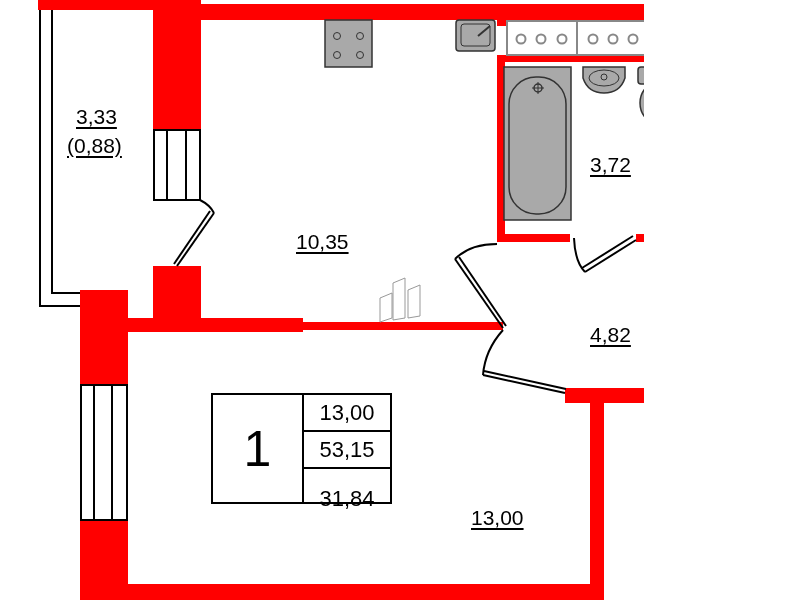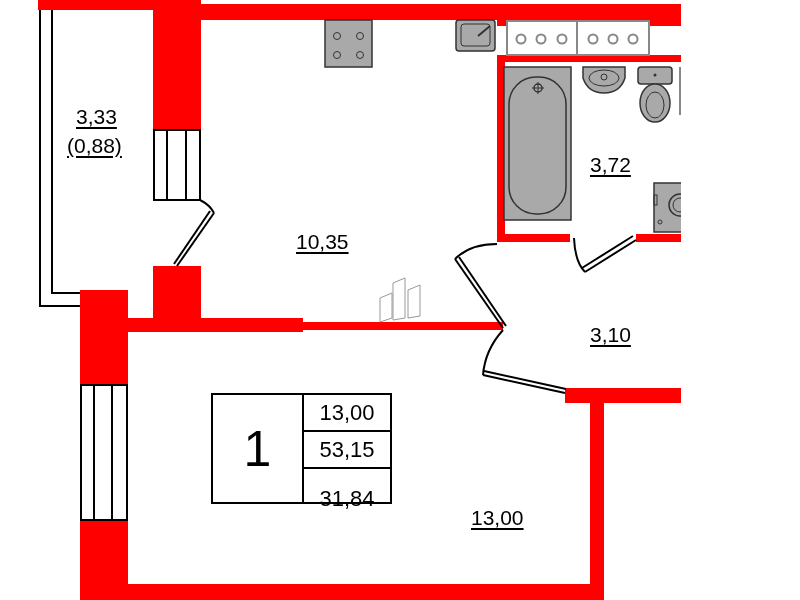--- a/index.html
+++ b/index.html
@@ -1,16 +1,16 @@
 <!DOCTYPE html>
 <html><head>
 <meta charset="utf-8">
 <style>
   html, body { margin:0; padding:0; background:#ffffff; }
-  #plan { position:relative; width:644px; height:600px; overflow:hidden; background:#fff;padding-left:37px; }
+  #plan { position:relative; width:644px; height:600px; overflow:hidden; background:#fff; }
   svg { position:absolute; left:0; top:0; }
   .lbl { position:absolute; font-family:"Liberation Sans", sans-serif; color:#000; text-decoration:underline; text-decoration-thickness:1.5px; text-underline-offset:3px; font-size:21px; line-height:1; white-space:nowrap; }
   .tbl { position:absolute; left:211px; top:393px; width:181px; height:111px; border:2px solid #000; box-sizing:border-box; font-family:"Liberation Sans", sans-serif; }
   .tbl .rooms { position:absolute; left:0; top:0; width:89px; height:107px; border-right:2px solid #000; display:flex; align-items:center; justify-content:center; font-size:50px; }
   .tbl .row { position:absolute; left:91px; width:86px; height:35px; display:flex; align-items:center; justify-content:center; font-size:22px; }
   .tbl .r1 { top:0; border-bottom:2px solid #000; }
   .tbl .r2 { top:37px; border-bottom:2px solid #000; }
   .tbl .r3 { top:86px; }
 </style>
 </head>
@@ -148,21 +148,21 @@
       <circle cx="680" cy="205" r="7" fill="none" stroke="#333"></circle>
       <circle cx="660" cy="222" r="2" fill="none" stroke="#333"></circle>
       <rect x="654" y="195" width="3" height="10" fill="none" stroke="#333"></rect>
     </g>
   </svg>
 
   <div class="lbl" style="left:76px;top:106px;">3,33</div>
   <div class="lbl" style="left:67px;top:135px;">(0,88)</div>
   <div class="lbl" style="left:296px;top:231px;">10,35</div>
   <div class="lbl" style="left:590px;top:154px;">3,72</div>
-  <div class="lbl" style="left:590px;top:324px;">3,10</div>
+  <div class="lbl" style="left:590px;top:324px;">4,82</div>
   <div class="lbl" style="left:471px;top:507px;">13,00</div>
 
   <div class="tbl">
     <div class="rooms">1</div>
     <div class="row r1">13,00</div>
     <div class="row r2">53,15</div>
     <div class="row r3">31,84</div>
   </div>
 </div>
 

